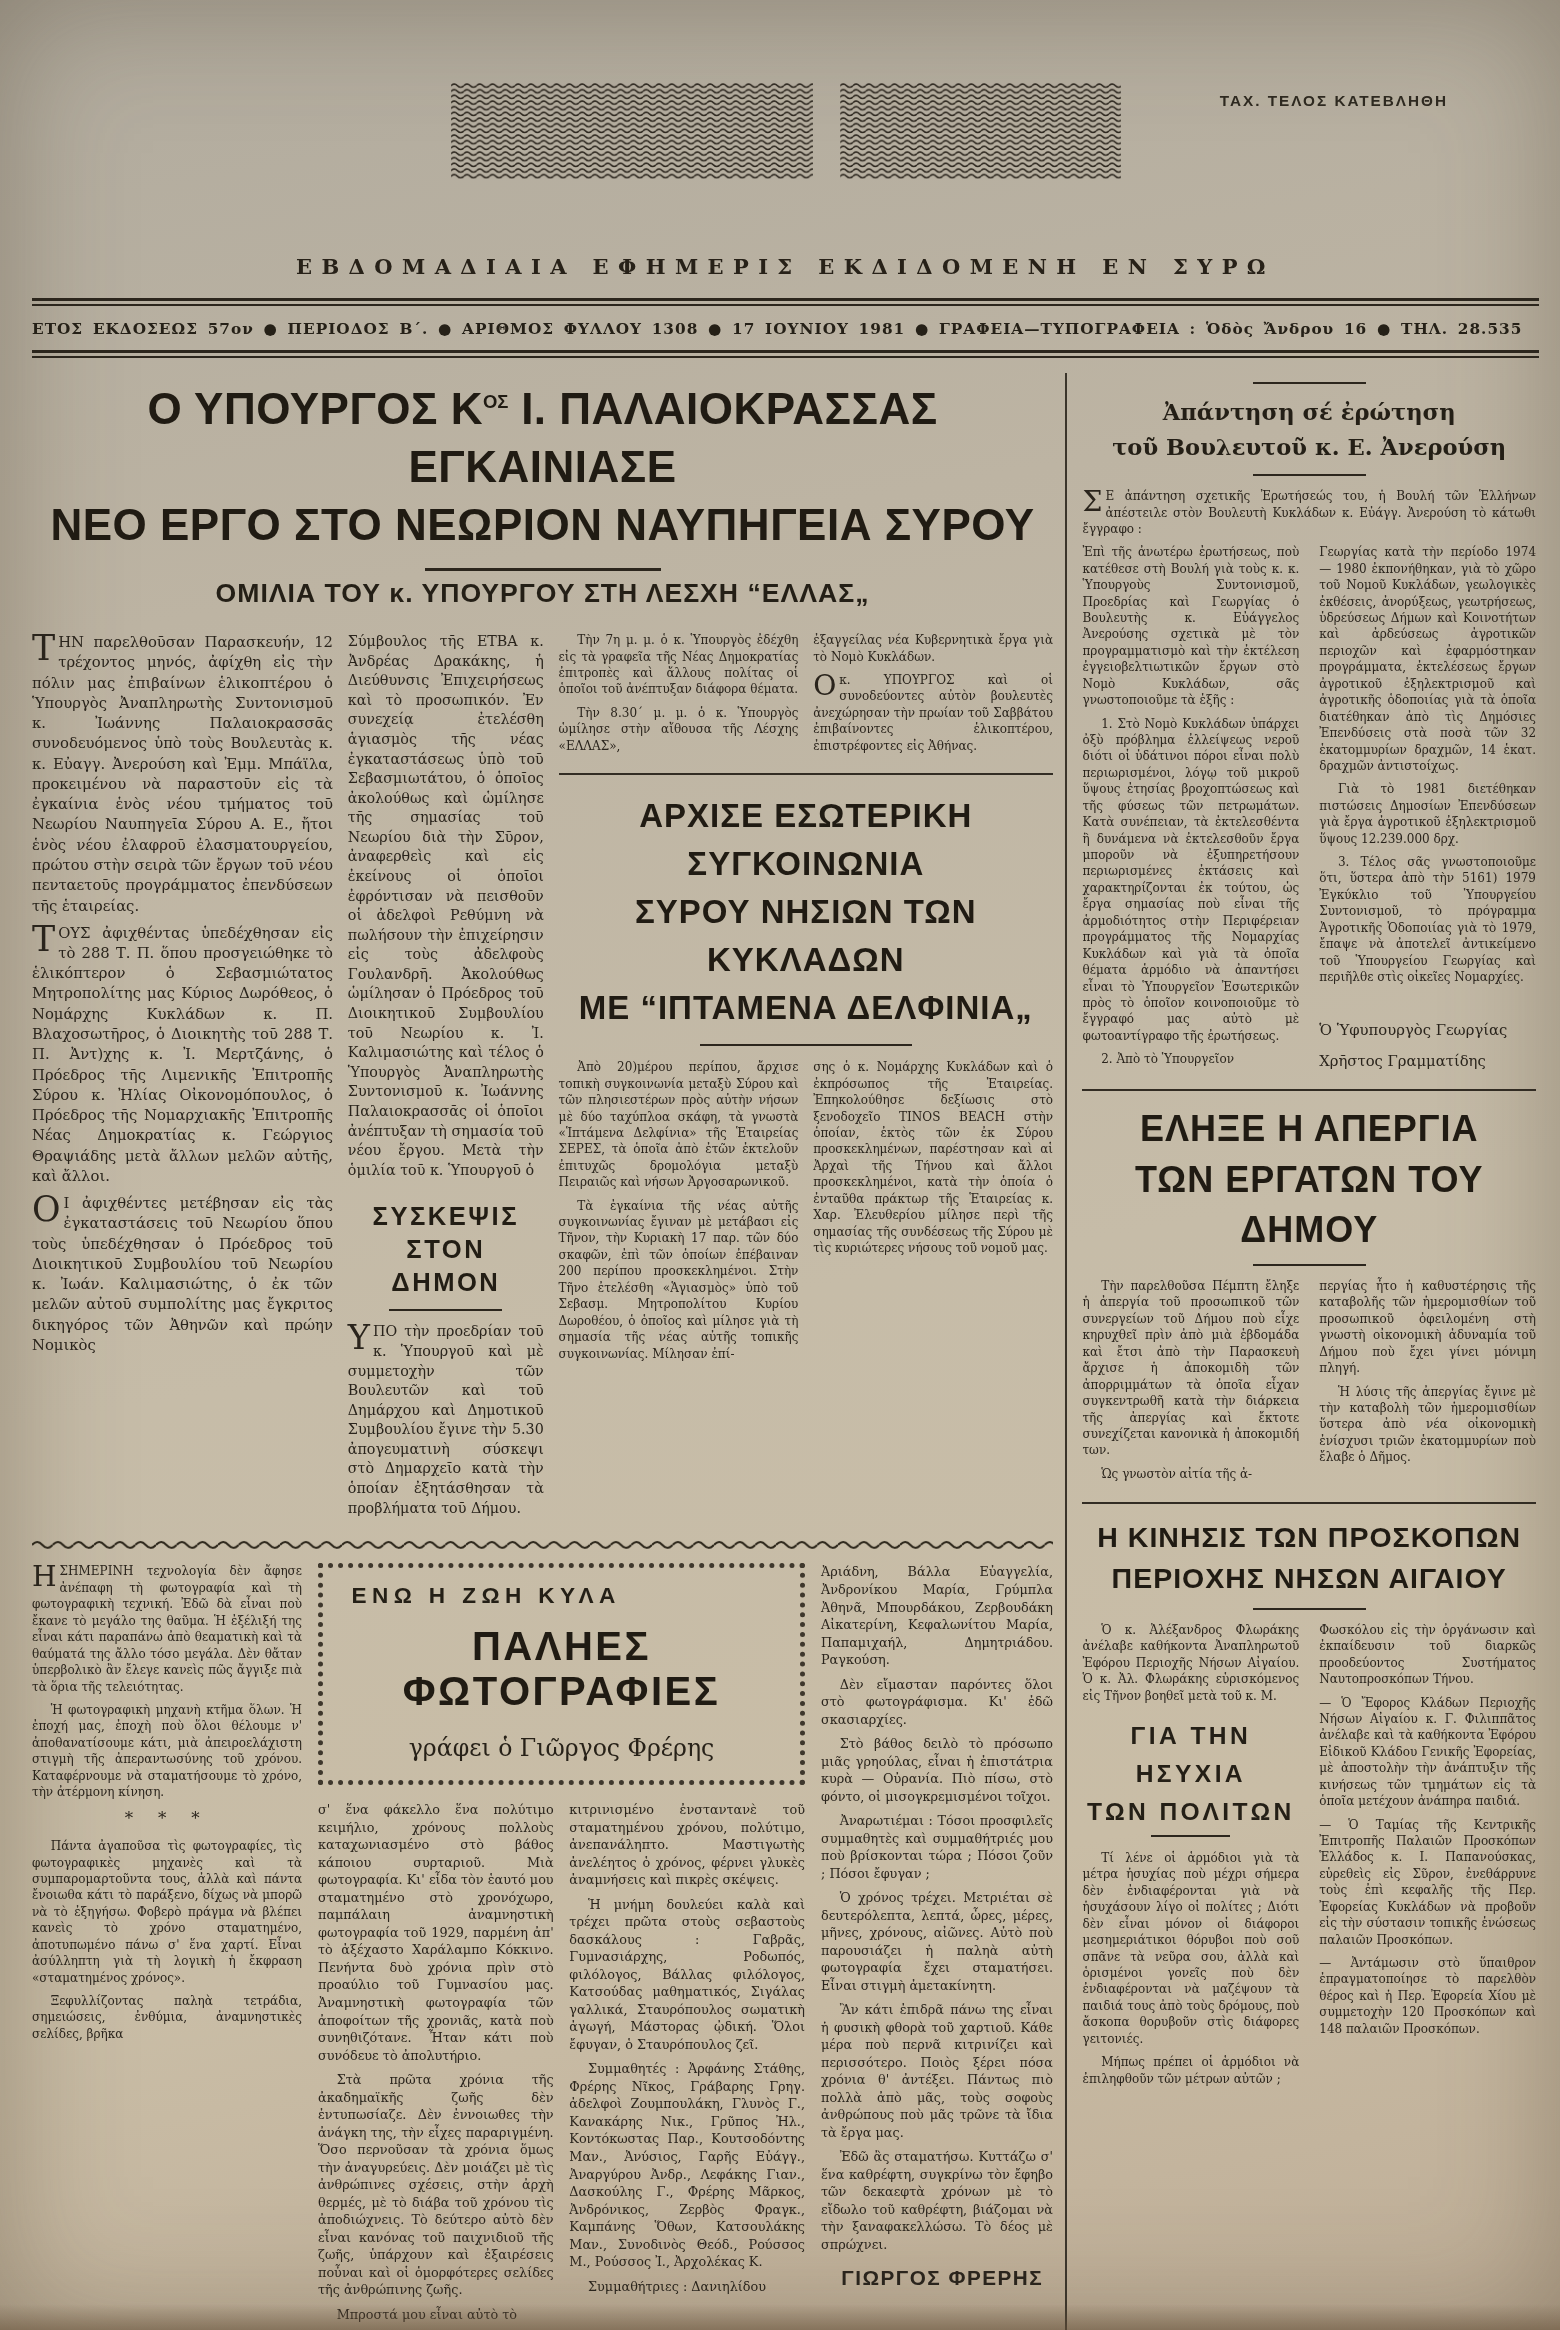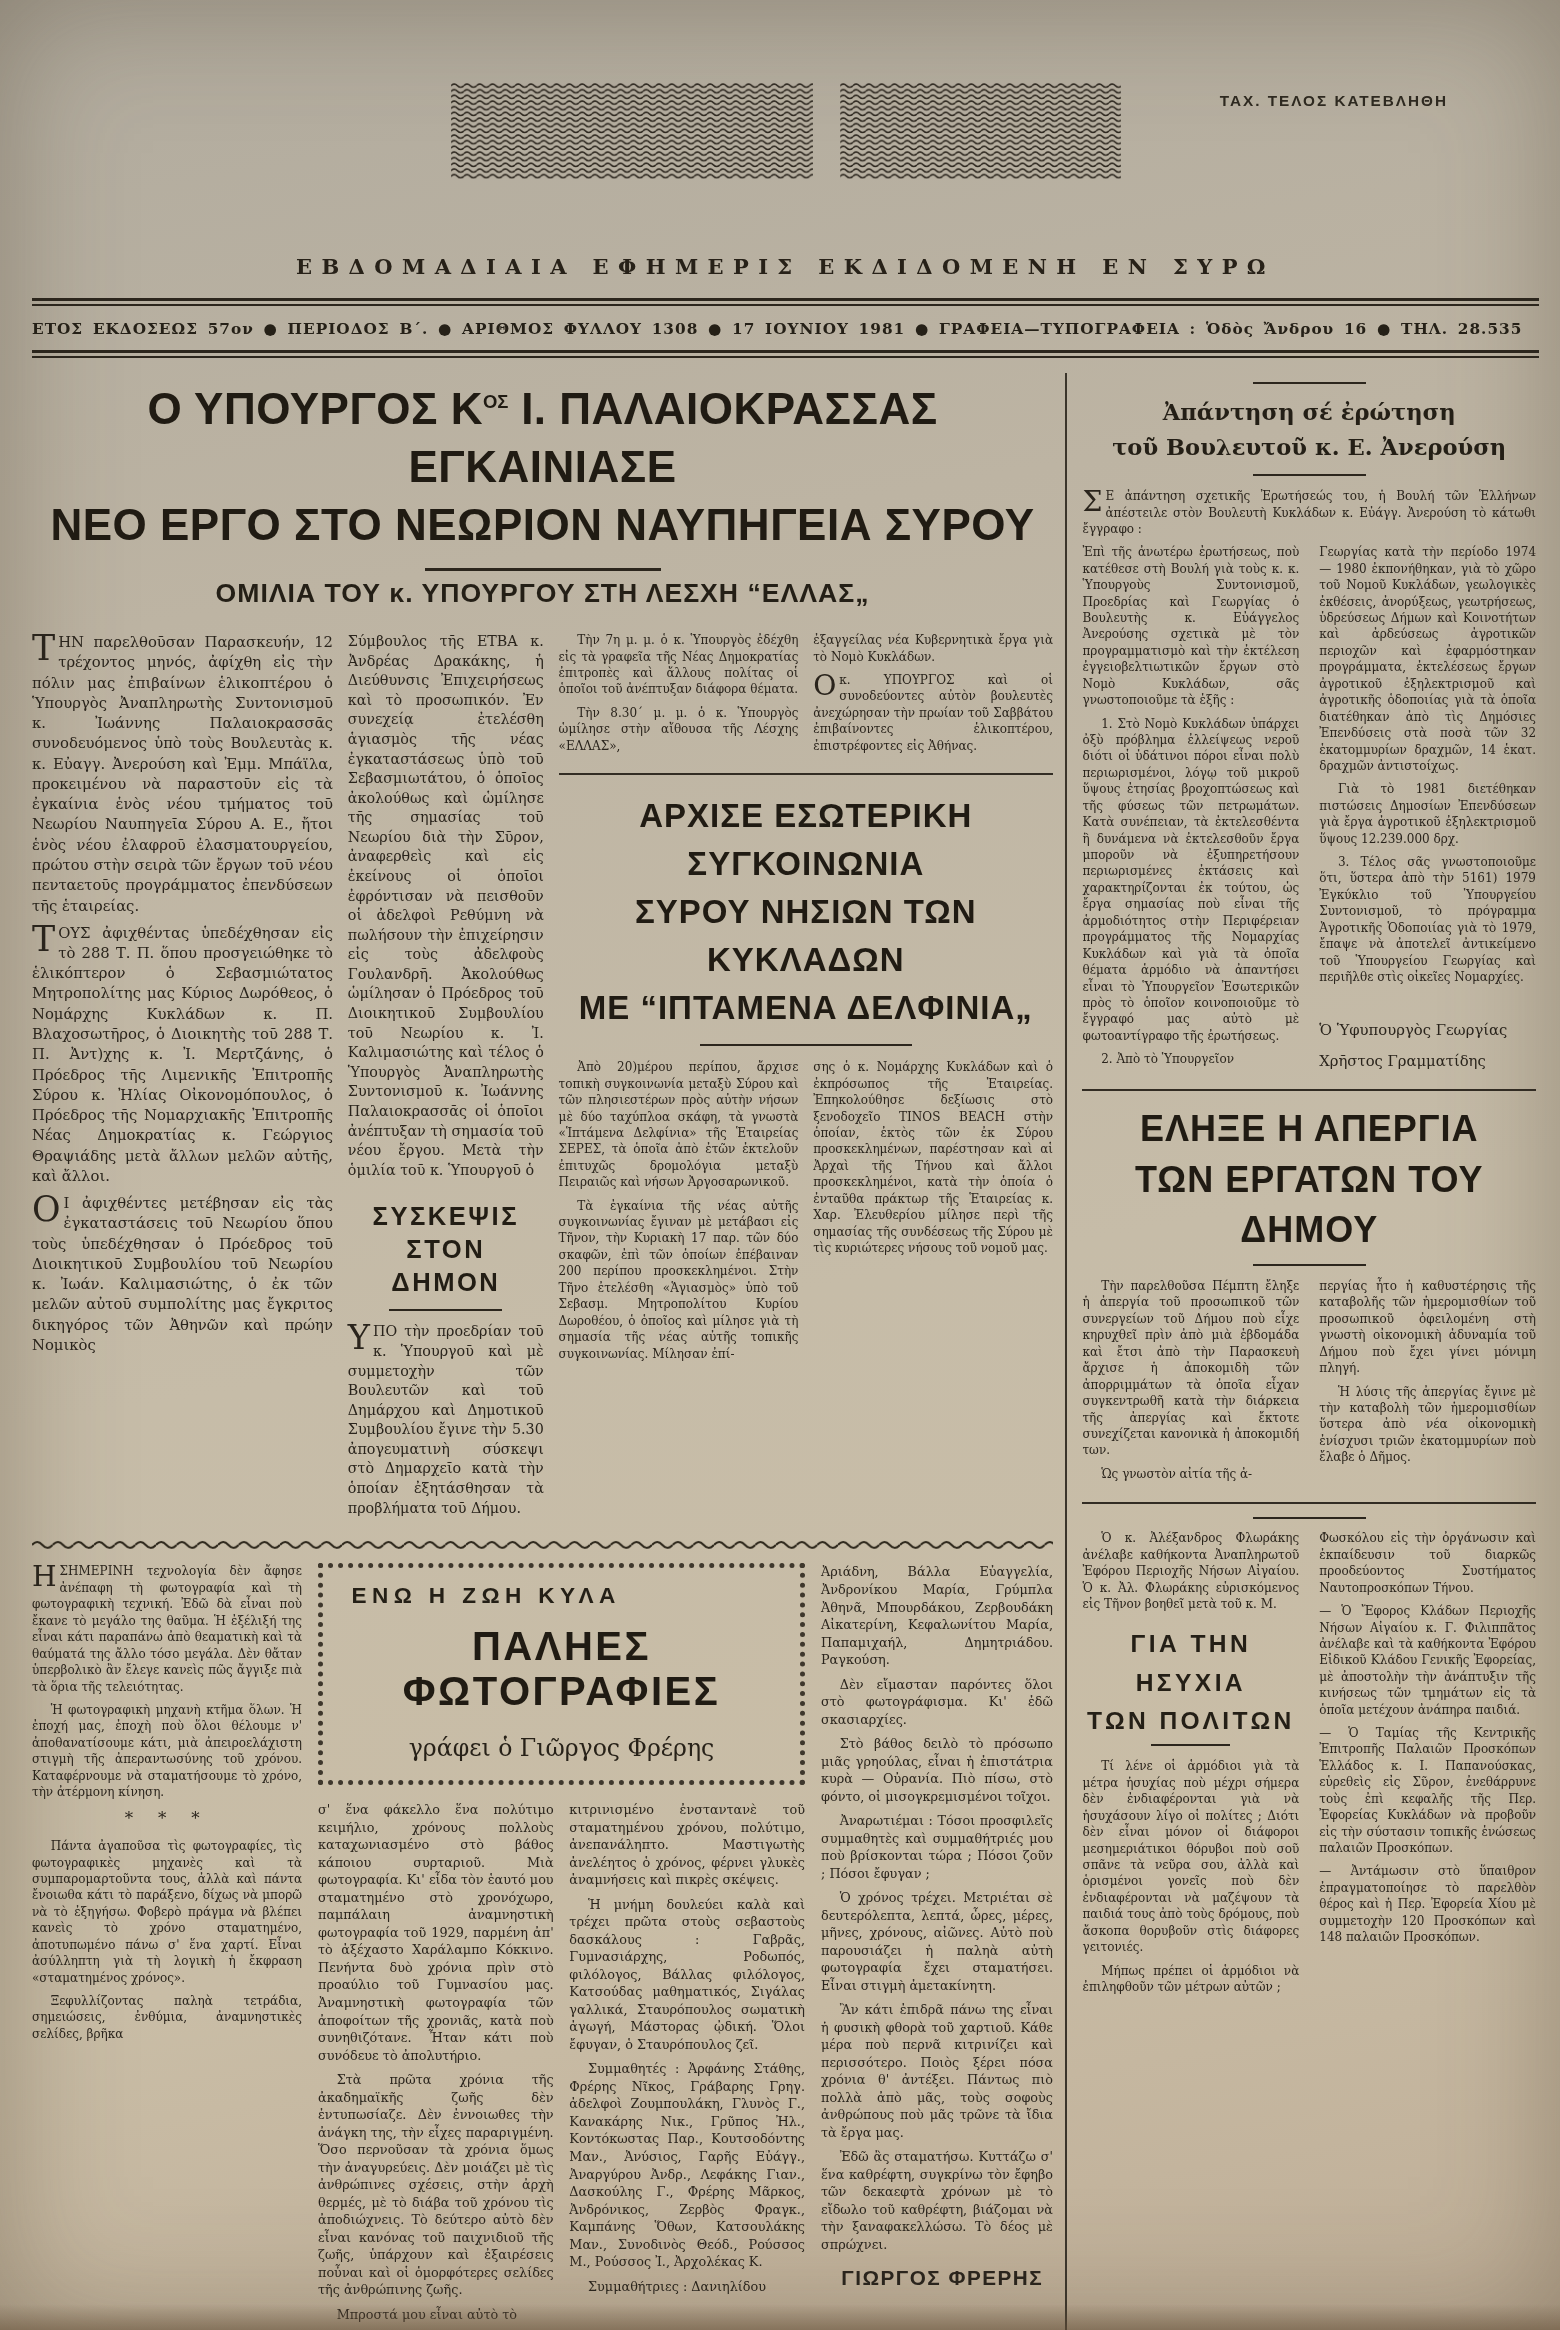--- a/index.html
+++ b/index.html
@@ -299,20 +299,24 @@
           <div class="r-col">
             <p class="body nodent">περγίας ἦτο ἡ καθυστέρησις τῆς καταβολῆς τῶν ἡμερομισθίων τοῦ προσωπικοῦ ὀφειλομένη στὴ γνωστὴ οἰκονομικὴ ἀδυναμία τοῦ Δήμου ποὺ ἔχει γίνει μόνιμη πληγή.</p>
             <p class="body">Ἡ λύσις τῆς ἀπεργίας ἔγινε μὲ τὴν καταβολὴ τῶν ἡμερομισθίων ὕστερα ἀπὸ νέα οἰκονομικὴ ἐνίσχυσι τριῶν ἑκατομμυρίων ποὺ ἔλαβε ὁ Δῆμος.</p>
           </div>
         </div>
       </article>
 
       <div class="rule-thin"></div>
 
       <article>
+        <h2 class="h-scouts">
+          <span>Η ΚΙΝΗΣΙΣ ΤΩΝ ΠΡΟΣΚΟΠΩΝ</span><br>
+          <span>ΠΕΡΙΟΧΗΣ ΝΗΣΩΝ ΑΙΓΑΙΟΥ</span>
+        </h2>
         <div class="short-rule"></div>
         <div class="r-cols">
           <div class="r-col">
             <p class="body">Ὁ κ. Ἀλέξανδρος Φλωράκης ἀνέλαβε καθήκοντα Ἀναπληρωτοῦ Ἐφόρου Περιοχῆς Νήσων Αἰγαίου. Ὁ κ. Ἀλ. Φλωράκης εὑρισκόμενος εἰς Τῆνον βοηθεῖ μετὰ τοῦ κ. Μ.</p>
             <div class="quiet-h">
               <span>ΓΙΑ ΤΗΝ ΗΣΥΧΙΑ</span><br>
               <span>ΤΩΝ ΠΟΛΙΤΩΝ</span>
             </div>
             <div class="quiet-rule"></div>
             <p class="body">Τί λένε οἱ ἁρμόδιοι γιὰ τὰ μέτρα ἡσυχίας ποὺ μέχρι σήμερα δὲν ἐνδιαφέρονται γιὰ νὰ ἡσυχάσουν λίγο οἱ πολίτες ; Διότι δὲν εἶναι μόνον οἱ διάφοροι μεσημεριάτικοι θόρυβοι ποὺ σοῦ σπᾶνε τὰ νεῦρα σου, ἀλλὰ καὶ ὁρισμένοι γονεῖς ποὺ δὲν ἐνδιαφέρονται νὰ μαζέψουν τὰ παιδιά τους ἀπὸ τοὺς δρόμους, ποὺ ἄσκοπα θορυβοῦν στὶς διάφορες γειτονιές.</p>

